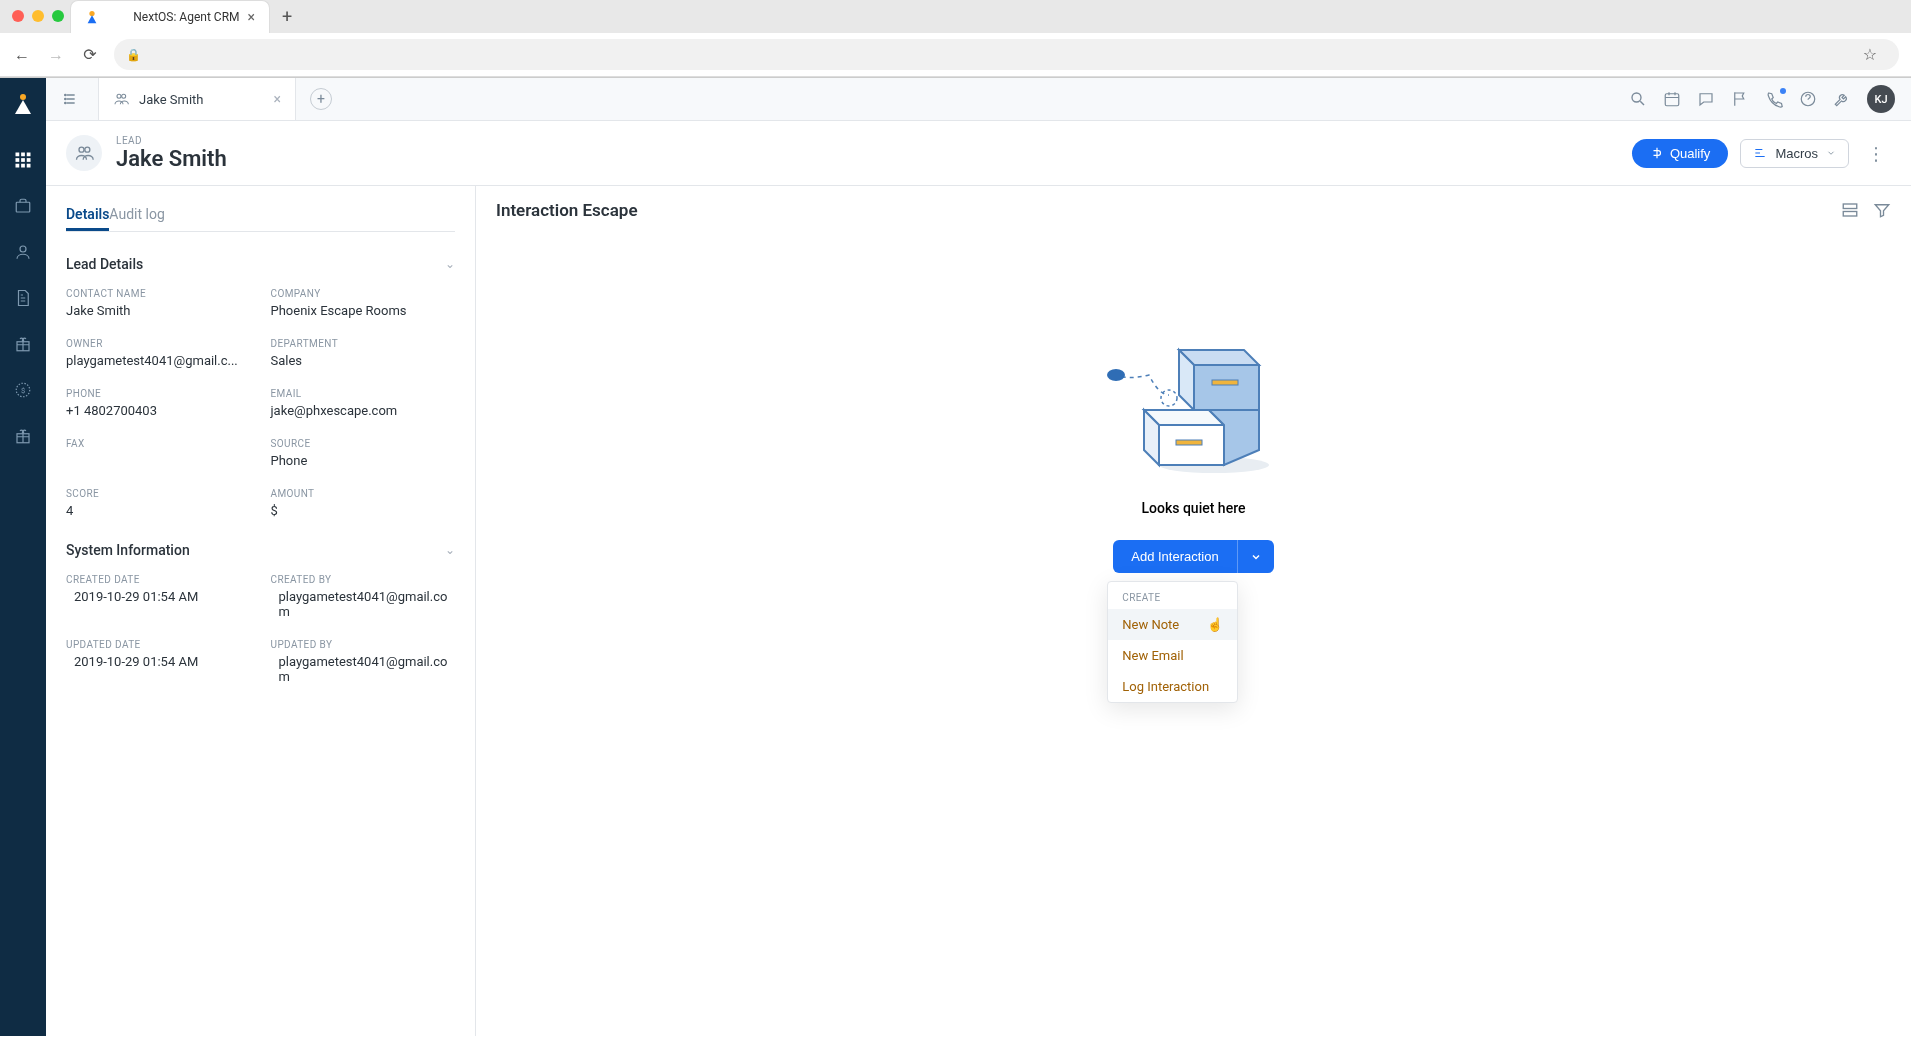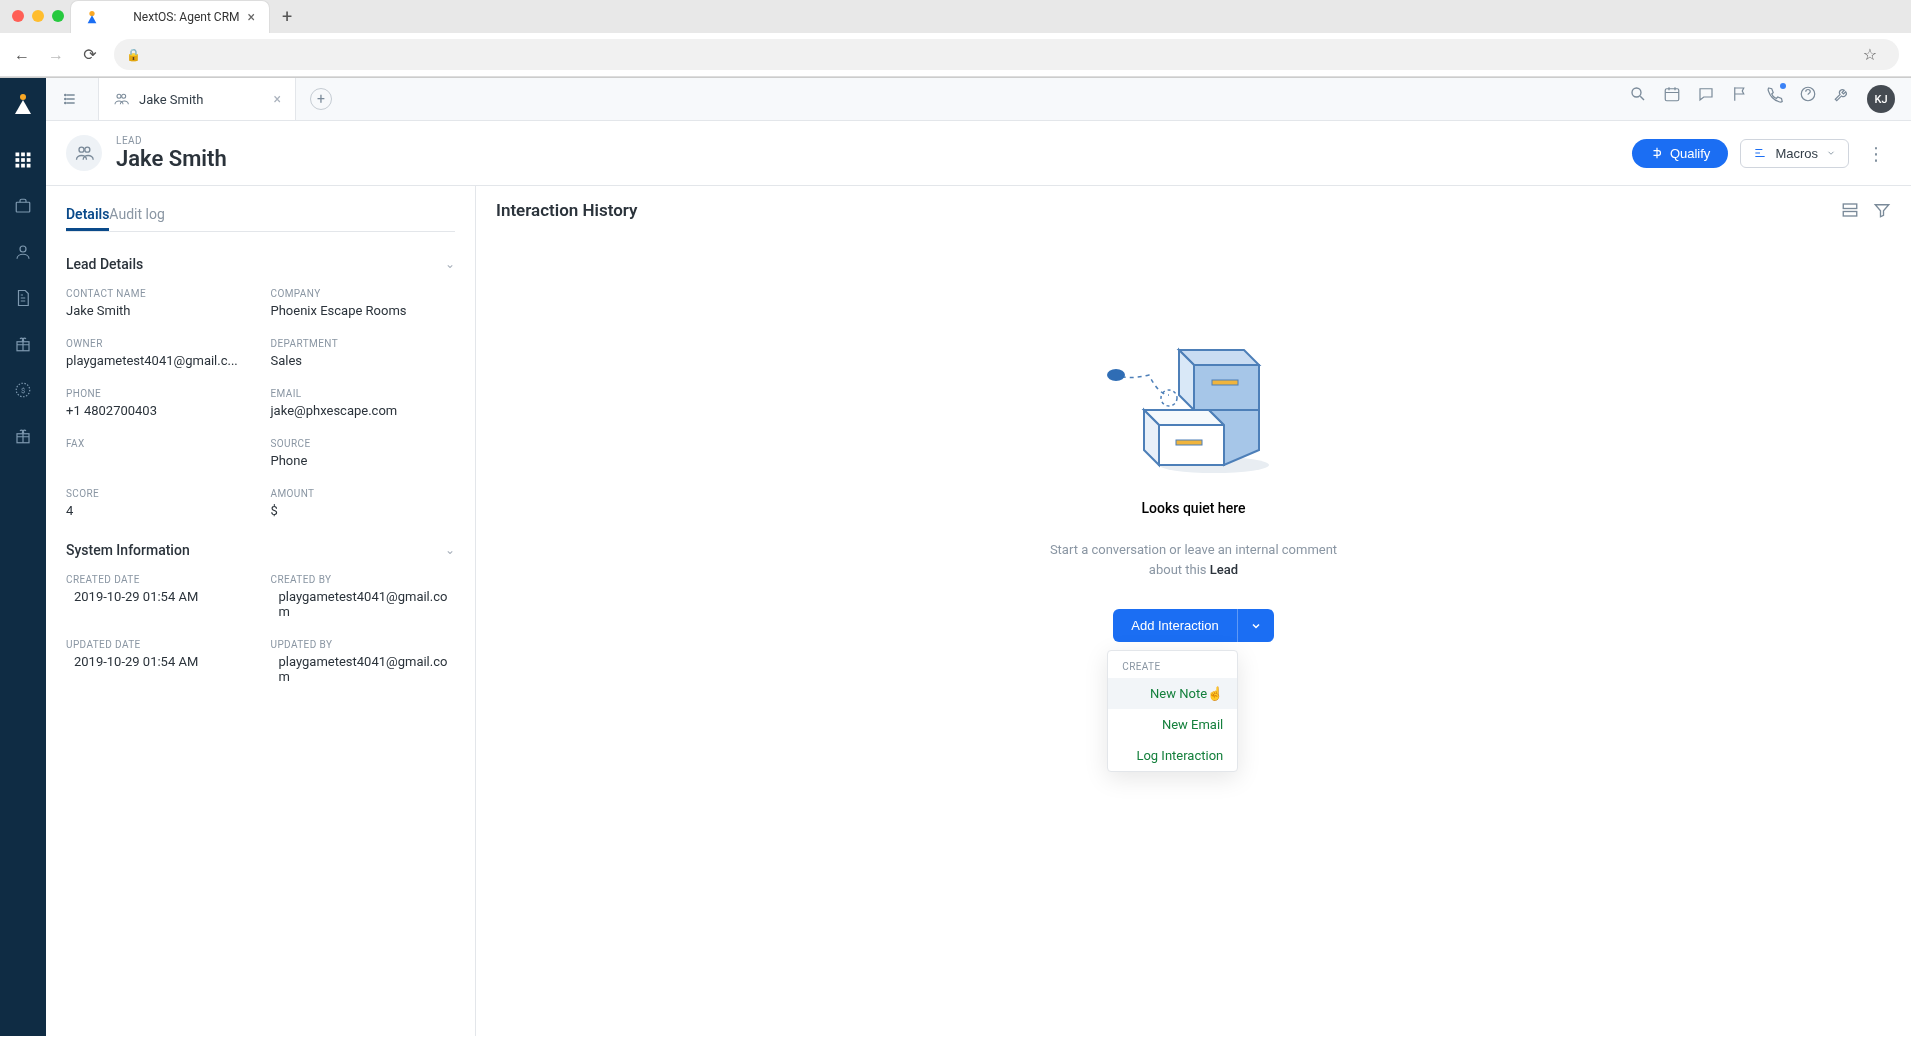--- a/index.html
+++ b/index.html
@@ -35,21 +35,21 @@
   
   .record-tabs { display:flex; align-items:center; border-bottom: 1px solid #e3e6ea; background:#f7f9fb;}
   .record-tabs-left { display:flex; align-items:center; }
   .collapse-btn { padding: 0 18px; font-size:16px; color:#7a8a99; border-right:1px solid #e3e6ea; height:42px; display:flex; align-items:center;}
   .record-tab { display:flex; align-items:center; padding:0 14px; height:42px; gap:10px; border-right:1px solid #e3e6ea; background:#fff;}
   .record-tab-icon { color:#7a8a99; }
   .record-tab-name { color:#333e48; font-size:13px; }
   .record-tab-close { color:#aab2bd; font-size:14px; }
   .record-add { padding:0 14px; display:flex; align-items:center; }
   .circle-add { width:22px; height:22px; border:1.5px solid #c5ccd3; border-radius:50%; display:flex; align-items:center; justify-content:center; color:#7a8a99; font-size:14px;}
-  .record-tabs-right { margin-left:auto; display:flex; gap:16px; padding-right:16px; color:#7a8a99;}
+  .record-tabs-right { margin-left:auto; display:flex; align-items:center; gap:16px; padding-right:16px; color:#7a8a99;}
   .avatar-badge { width:28px; height:28px; border-radius:50%; background:#454b52; color:#fff; display:flex; align-items:center; justify-content:center; font-size:11px; font-weight:500;}
   .toolbar-icon { font-size:16px; cursor:pointer; position:relative;}
   .phone-dot::after { content:''; position:absolute; top:-2px; right:-3px; width:6px; height:6px; border-radius:50%; background:#3b82f6;}
   
   
   .page-header { display:flex; align-items:center; padding: 14px 20px; border-bottom:1px solid #e3e6ea; }
   .entity-icon { width:36px; height:36px; background:#eef2f6; border-radius:50%; display:flex; align-items:center; justify-content:center; color:#7a8a99; margin-right:14px;}
   .entity-meta { }
   .entity-type { font-size:10px; color:#8a96a3; letter-spacing:0.5px; text-transform:uppercase; }
   .entity-name { font-size:22px; font-weight:600; color:#2b333b; }
@@ -88,21 +88,21 @@
   .empty-title { font-size:14px; color:#000000; margin-bottom:24px; font-weight:500;}
   .empty-sub { font-size:13px; color:#8a96a3; text-align:center; line-height:1.5; max-width:320px; margin-bottom:30px;}
   .empty-sub strong { color:#2b333b; font-weight:500;}
   .split-btn { display:flex; }
   .split-main { background:#1b6ef3; color:#fff; border:none; padding:9px 18px; font-size:13px; border-radius:6px 0 0 6px; cursor:pointer;}
   .split-toggle { background:#1b6ef3; color:#fff; border:none; border-left:1px solid rgba(255,255,255,0.3); padding:9px 12px; border-radius:0 6px 6px 0; cursor:pointer;}
   
   
   .dropdown { background:#fff; border:1px solid #e3e6ea; border-radius:4px; box-shadow:0 6px 24px rgba(0,0,0,0.1); width:131px; position:relative; margin-top:8px; margin-left:-6px;}
   .dropdown-header { font-size:10px; color:#8a96a3; text-transform:uppercase; padding:10px 14px 6px; letter-spacing:0.4px;}
-  .dropdown-item { padding:8px 14px; font-size:13px; color:#15803d; cursor:pointer; display:flex; justify-content:flex-end; align-items:center;}
+  .dropdown-item { padding:8px 14px; font-size:13px; color:#a16207; cursor:pointer; display:flex; justify-content:space-between; align-items:center;}
   .dropdown-item.hovered { background:#f2f5f8; }
   .cursor-hand { font-size:13px;}
   
   svg { display:block; }
 </style>
 </head>
 <body>
 
 <div class="browser-chrome">
   <div class="tab-bar" style="position:relative;">
@@ -370,21 +370,21 @@
           </div>
           <div>
             <div class="field-label">UPDATED BY</div>
             <div class="field-value indent">playgametest4041@gmail.com</div>
           </div>
         </div>
       </div>
 
       <div class="right-pane">
         <div class="history-header">
-          <div class="history-title">Interaction History</div>
+          <div class="history-title">Interaction Escape</div>
           <div class="history-actions">
             <span>
               <svg viewBox="0 0 24 24" width="18" height="18" fill="none" stroke="#7a8a99" stroke-width="1.8">
                   <rect x="3" y="4" width="18" height="6"></rect>
                   <rect x="3" y="14" width="18" height="6"></rect>
                 </svg>
             </span>
             <span>
               <svg viewBox="0 0 24 24" width="18" height="18" fill="none" stroke="#7a8a99" stroke-width="1.8">
                   <path d="M3 5h18l-7 8v6l-4 2v-8L3 5z"></path>
@@ -412,23 +412,20 @@
                 <rect x="82" y="100" width="26" height="5" fill="#f0b43c" stroke="#4d7fb8"></rect>
                 <polygon points="115,70 165,70 165,110 130,125 130,85" fill="#a6c6e8" stroke="#4d7fb8" stroke-width="2"></polygon>
               </g>
 
               <path d="M20 35 Q 35 40 55 35 Q 65 55 75 55" fill="none" stroke="#4d7fb8" stroke-width="1.5" stroke-dasharray="4 4"></path>
               <ellipse cx="22" cy="35" rx="9" ry="6" fill="#2f6db5"></ellipse>
               <circle cx="75" cy="58" r="8" fill="none" stroke="#4d7fb8" stroke-width="1.5" stroke-dasharray="3 3"></circle>
             </svg>
           </div>
           <div class="empty-title">Looks quiet here</div>
-          <div class="empty-sub">
-            <span>Start a conversation or leave an internal comment about this </span><strong>Lead</strong>
-          </div>
           <div style="display:flex; flex-direction:column; align-items:flex-start;">
             <div class="split-btn">
               <button class="split-main">Add Interaction</button>
               <button class="split-toggle">
                 <svg viewBox="0 0 24 24" width="12" height="12" fill="none" stroke="#fff" stroke-width="3">
                     <path d="M6 9l6 6 6-6"></path>
                   </svg>
               </button>
             </div>
             <div class="dropdown">

